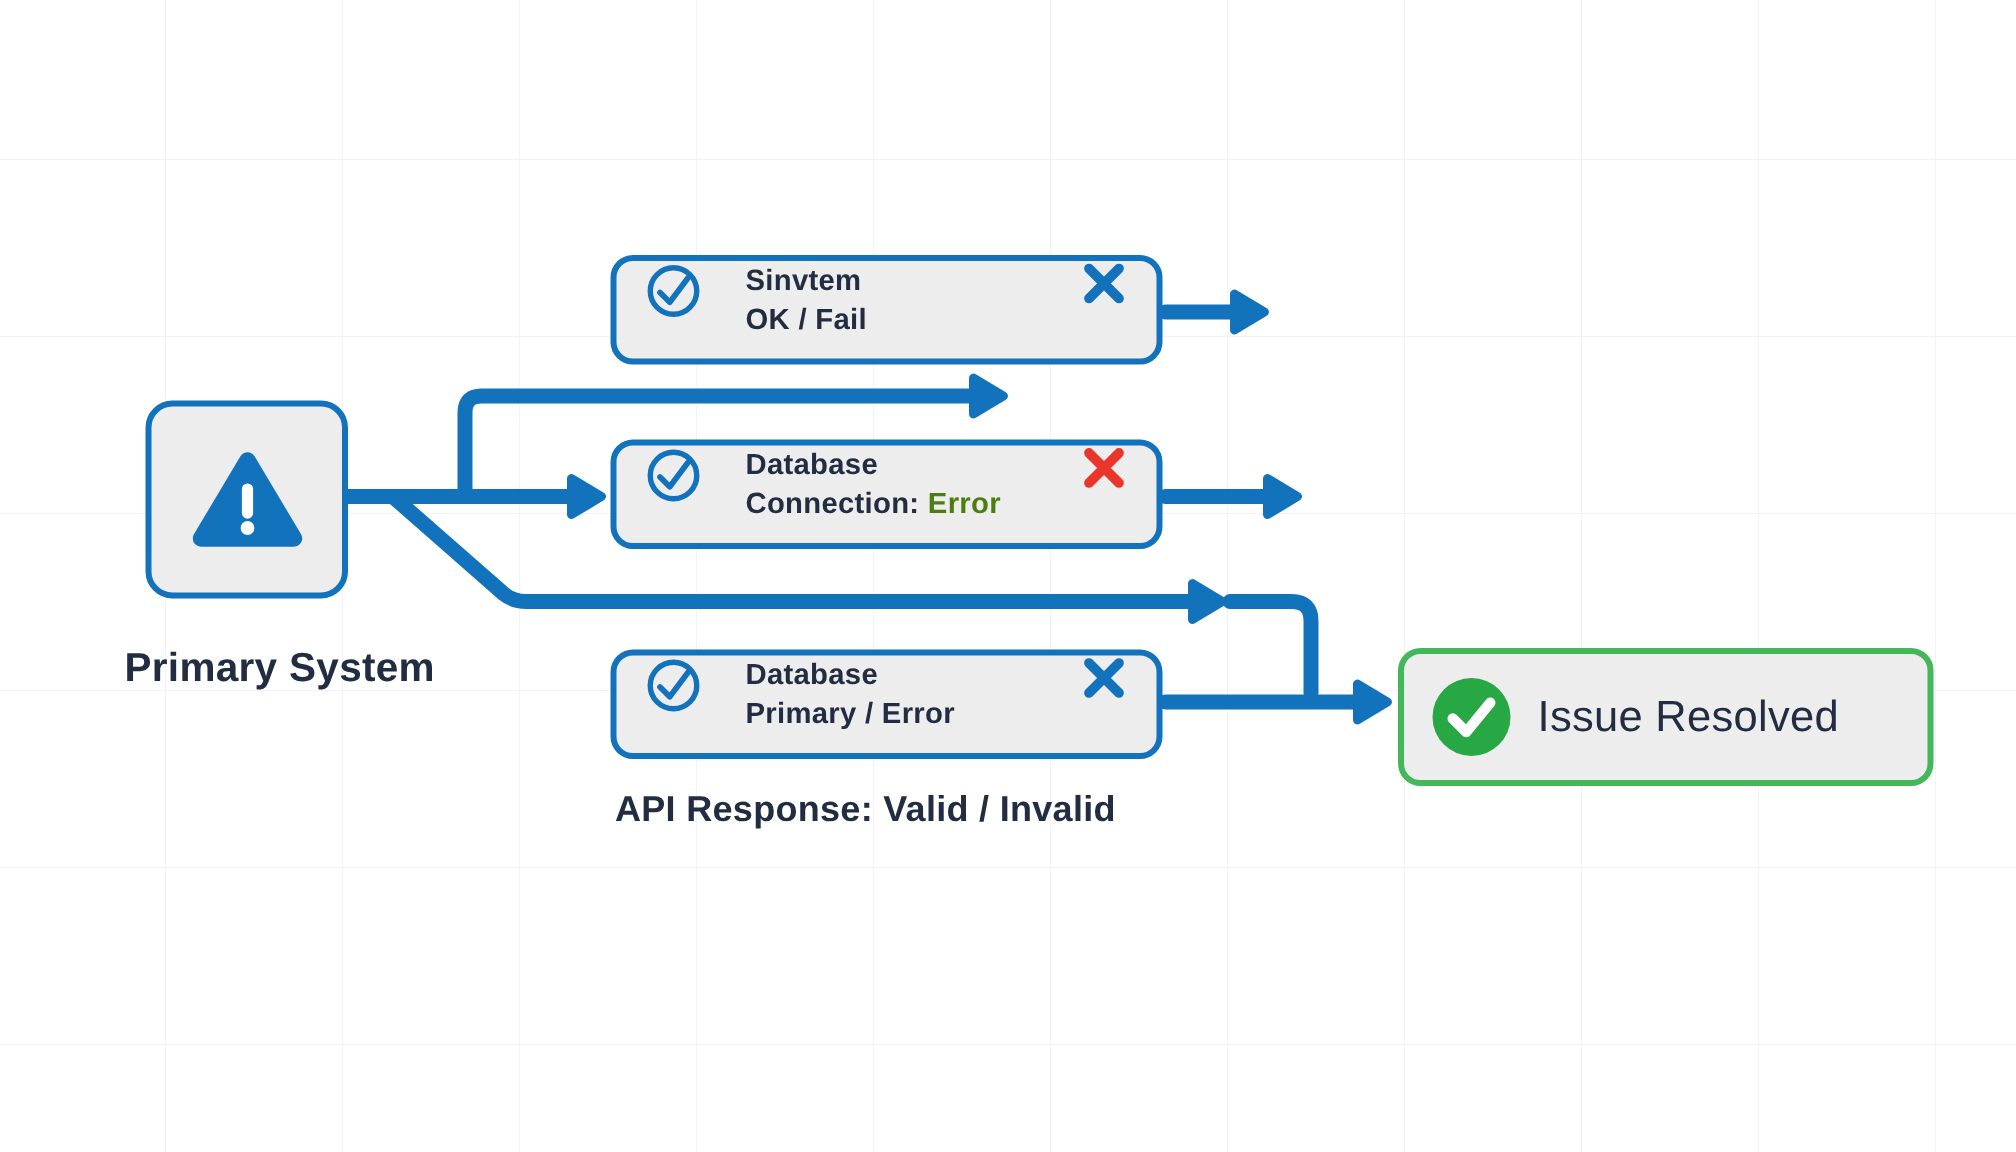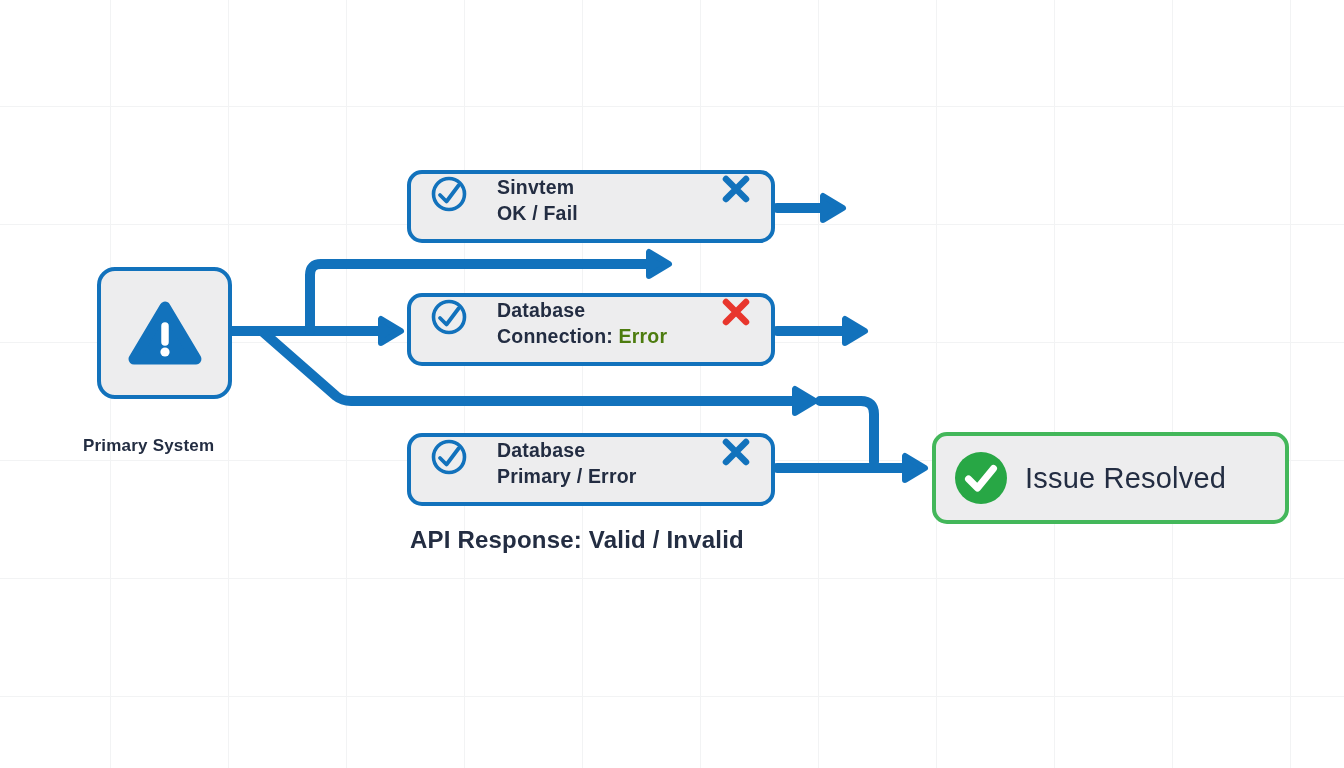--- a/index.html
+++ b/index.html
@@ -40,21 +40,21 @@
     left: 97px; top: 267px;
     width: 135px; height: 132px;
     background: #ededee;
     border: 4px solid #1272BC;
     border-radius: 18px;
     display: flex; align-items: center; justify-content: center;
   }
   .source-label {
     position: absolute;
     left: 83px; top: 432px;
-    font-size: 17px; font-weight: 700;
+    font-size: 27px; font-weight: 700;
     line-height: 27px;
     color: #232D42;
     letter-spacing: 0.2px;
   }
 
   
   .check-box {
     position: absolute;
     left: 407px;
     width: 368px; height: 73px;

